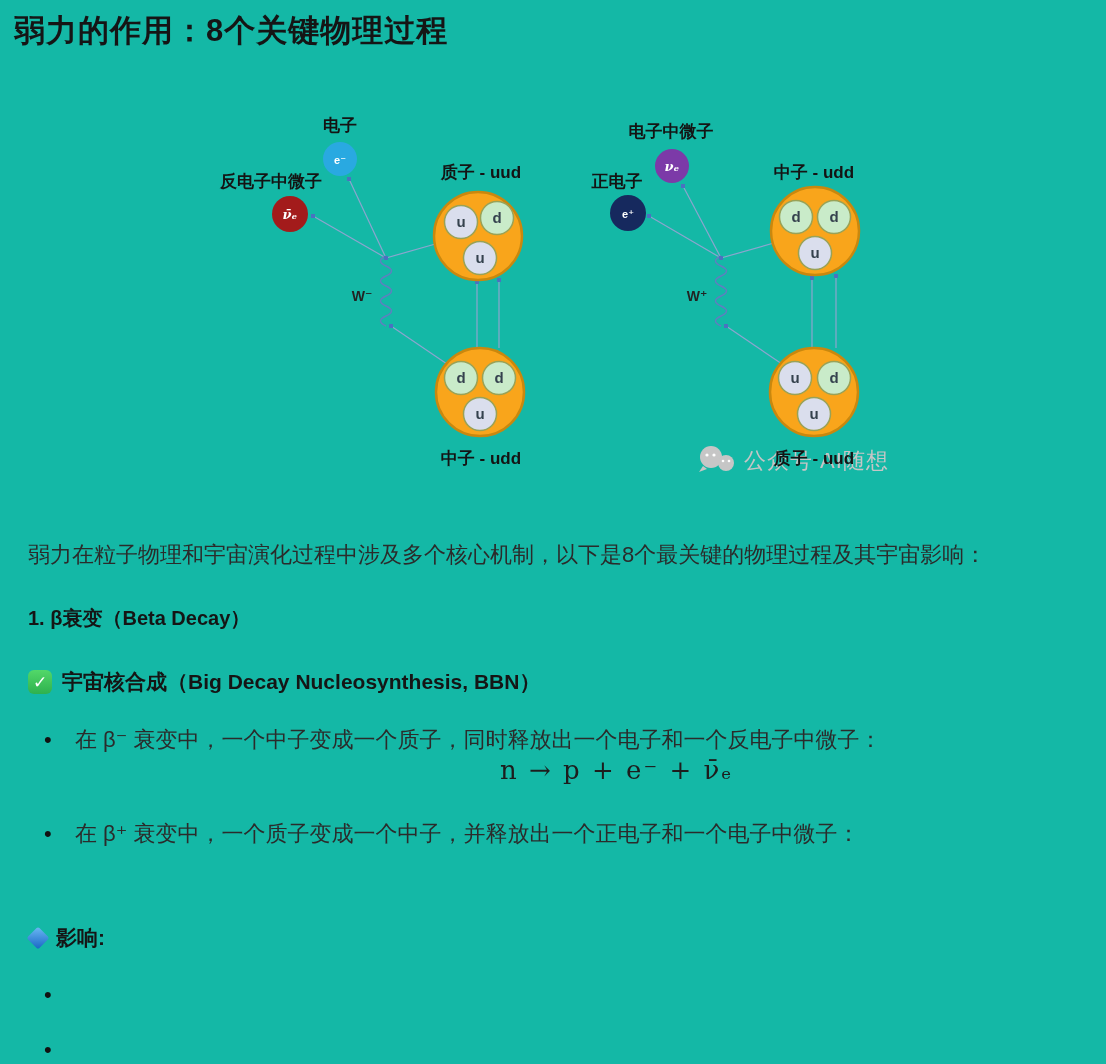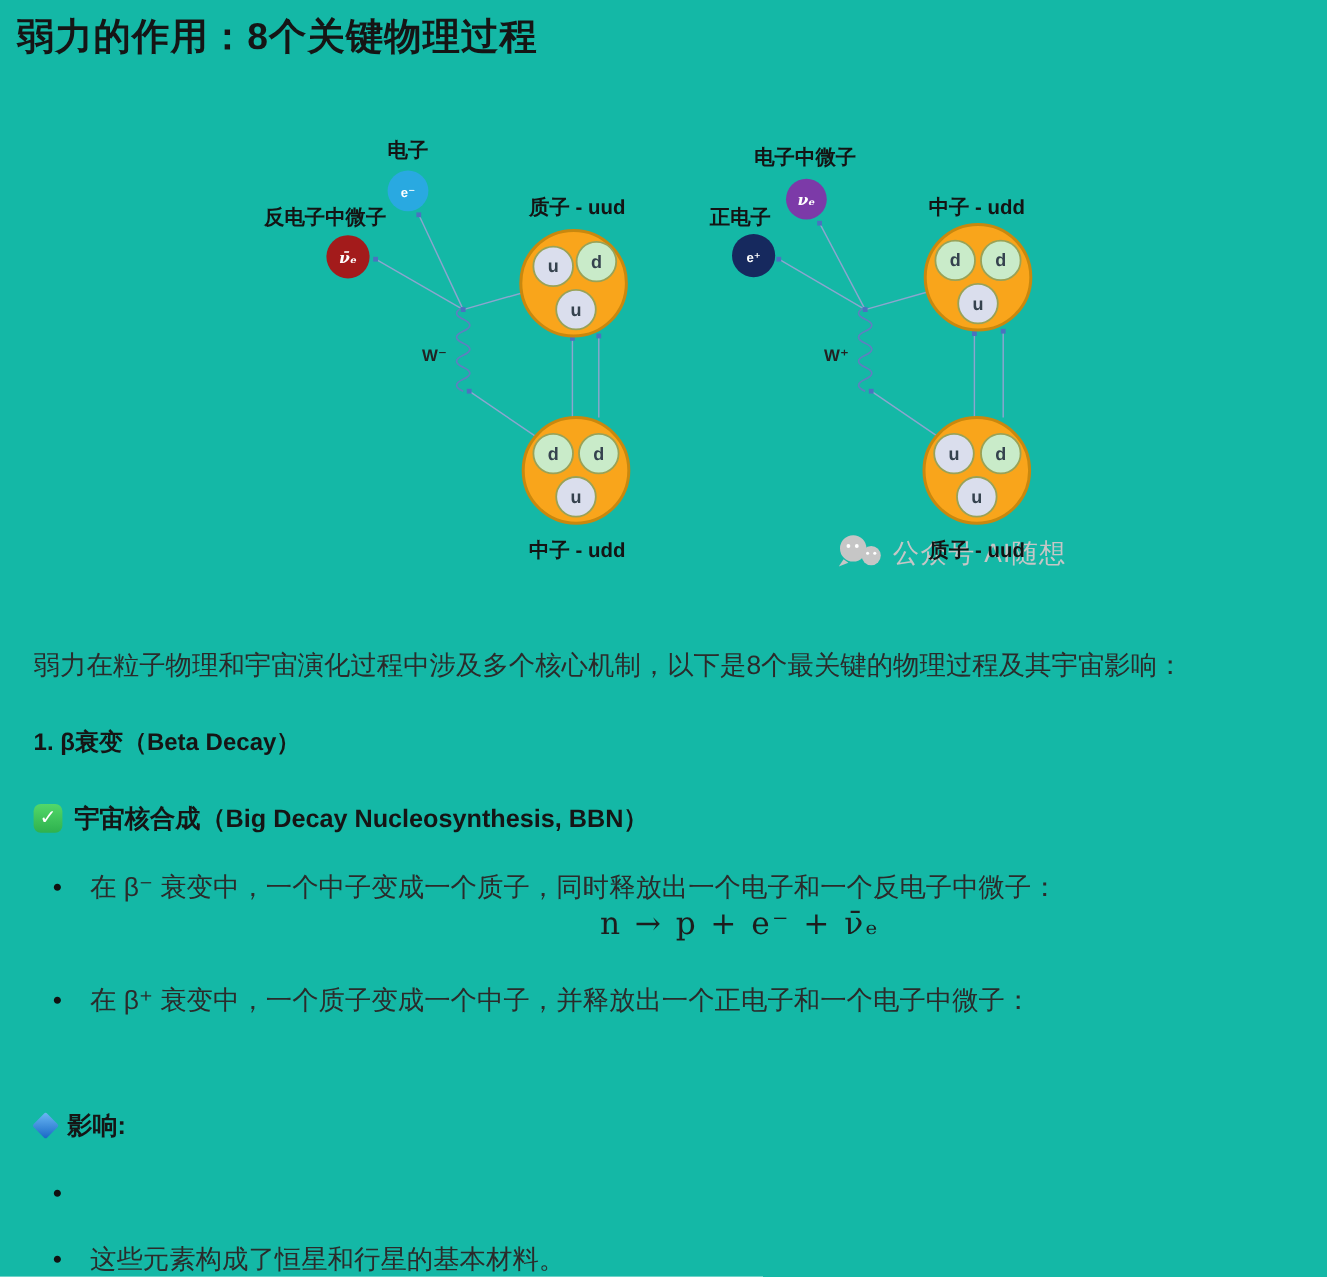--- a/index.html
+++ b/index.html
@@ -178,16 +178,15 @@
   <div class="impact-line">
     <span class="diamond"></span>
     <span>影响:</span>
   </div>
 
   <div class="bullet" style="top:981px">
     <span class="dot">•</span>
   </div>
   <div class="bullet" style="top:1036px">
     <span class="dot">•</span>
-    <span>这些元素构成了恒星和行星的基本材料。</span>
   </div>
 
 </div>
 
 </body></html>

